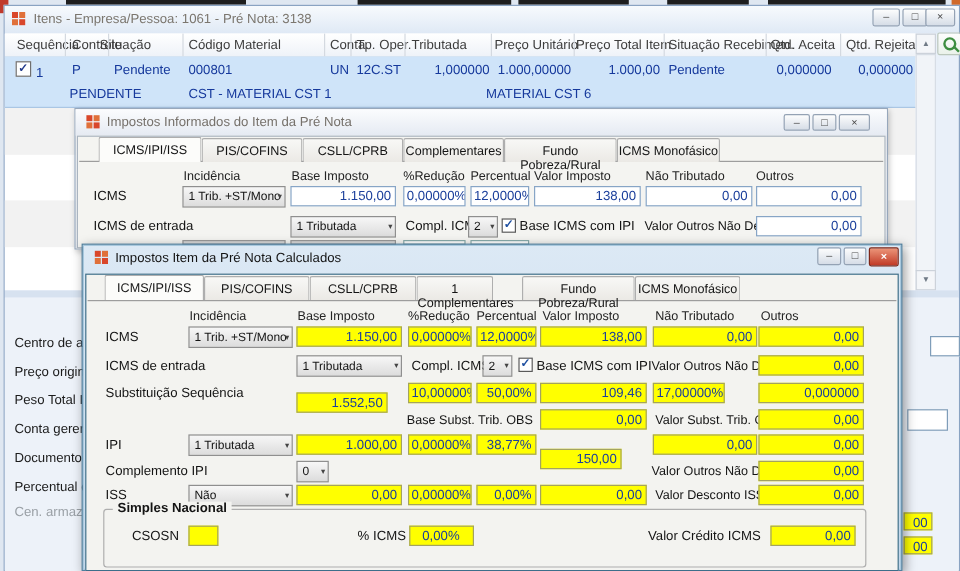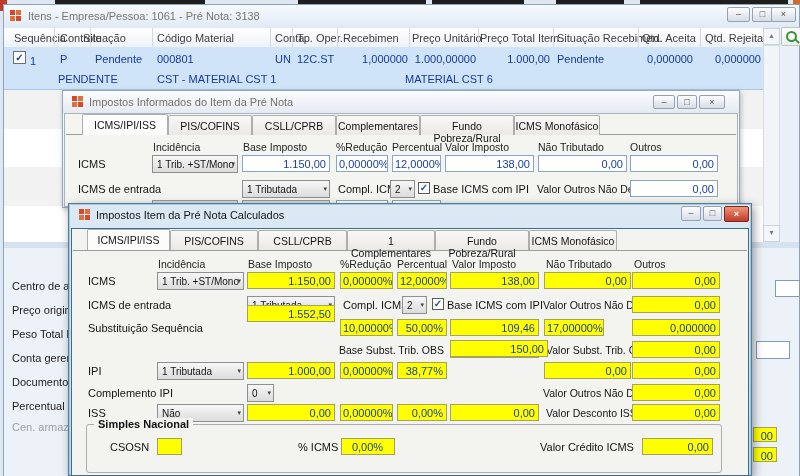--- a/index.html
+++ b/index.html
@@ -79,21 +79,21 @@
 <div class="abs" style="left:4px;top:89px;width:759px;height:40px;background:#f2f2f2;z-index:1"></div>
 <div class="abs" style="left:4px;top:167px;width:759px;height:39px;background:#f2f2f2;z-index:1"></div>
 
 <div class="abs" style="left:4px;top:28px;width:759px;height:19px;background:linear-gradient(#ffffff,#eef2f8);border-bottom:1px solid #ccd4df;z-index:1"></div>
 <span class="gh" style="left:14px;top:32px;z-index:1">Sequência</span>
 <span class="gh" style="left:60px;top:32px;z-index:1">Controle</span>
 <span class="gh" style="left:83px;top:32px;z-index:1">Situação</span>
 <span class="gh" style="left:157px;top:32px;z-index:1">Código Material</span>
 <span class="gh" style="left:275px;top:32px;z-index:1">Conta.</span>
 <span class="gh" style="left:297px;top:32px;z-index:1">Tp. Oper.</span>
-<span class="gh" style="left:343px;top:32px;z-index:1">Recebimen</span>
+<span class="gh" style="left:343px;top:32px;z-index:1">Tributada</span>
 <span class="gh" style="left:412px;top:32px;z-index:1">Preço Unitário</span>
 <span class="gh" style="left:480px;top:32px;z-index:1">Preço Total Item</span>
 <span class="gh" style="left:557px;top:32px;z-index:1">Situação Recebimen.</span>
 <span class="gh" style="left:642px;top:32px;z-index:1">Qtd. Aceita</span>
 <span class="gh" style="left:705px;top:32px;z-index:1">Qtd. Rejeitada</span>
 <div class="vs" style="left:54px;top:28px;height:19px;z-index:1"></div>
 <div class="vs" style="left:90px;top:28px;height:19px;z-index:1"></div>
 <div class="vs" style="left:152px;top:28px;height:19px;z-index:1"></div>
 <div class="vs" style="left:270px;top:28px;height:19px;z-index:1"></div>
 <div class="vs" style="left:292px;top:28px;height:19px;z-index:1"></div>
@@ -215,21 +215,21 @@
 <div class="tbtn" style="left:703px;top:206px;width:19px;height:15px;z-index:20">
   <span>□</span></div>
 <div class="tbtn red" style="left:724px;top:206px;width:25px;height:16px;line-height:14px;z-index:20">
   <span>×</span></div>
 <div class="abs" style="left:71px;top:228px;width:678px;height:248px;background:#f3f3f0;border:1px solid #3c6e8a;box-sizing:border-box;z-index:20"></div>
 
 <div class="tline" style="left:73px;top:250px;width:674px;z-index:20"></div>
 <div class="tab on" style="left:87px;top:229px;width:83px;height:21px;z-index:22">ICMS/IPI/ISS</div>
 <div class="tab" style="left:170px;top:230px;width:88px;z-index:21">PIS/COFINS</div>
 <div class="tab" style="left:258px;top:230px;width:89px;z-index:21">CSLL/CPRB</div>
-<div class="tab" style="left:347px;top:230px;width:88px;z-index:21">1 Complementares</div>
+<div class="tab" style="left:347px;top:230px;width:64px;z-index:21">1 Complementares</div>
 <div class="tab" style="left:435px;top:230px;width:94px;z-index:21">Fundo Pobreza/Rural</div>
 <div class="tab" style="left:529px;top:230px;width:88px;z-index:21">ICMS Monofásico</div>
 
 <span class="fh" style="left:158px;top:258px;z-index:20">Incidência</span>
 <span class="fh" style="left:248px;top:258px;z-index:20">Base Imposto</span>
 <span class="fh" style="left:340px;top:258px;z-index:20">%Redução</span>
 <span class="fh" style="left:397px;top:258px;z-index:20">Percentual</span>
 <span class="fh" style="left:452px;top:258px;z-index:20">Valor Imposto</span>
 <span class="fh" style="left:546px;top:258px;z-index:20">Não Tributado</span>
 <span class="fh" style="left:634px;top:258px;z-index:20">Outros</span>
@@ -253,40 +253,40 @@
 <div class="dd" style="left:402px;top:296px;width:25px;z-index:20">
   <span>2</span>
   <span class="ddarrow">▾</span></div>
 <span class="fcb" style="left:432px;top:298px;z-index:20">
   <span>✓</span></span>
 <span class="lb" style="left:447px;top:299px;z-index:20">Base ICMS com IPI</span>
 <span class="lb" style="left:543px;top:299px;font-size:10.5px;z-index:20">Valor Outros Não Destacado</span>
 <div class="fld" style="left:632px;top:296px;width:88px;z-index:20">0,00</div>
 
 <span class="lb" style="left:88px;top:322px;z-index:20">Substituição Sequência</span>
-<div class="fld" style="left:247px;top:305px;width:88px;z-index:20">1.552,50</div>
+<div class="fld" style="left:247px;top:327px;width:76px;z-index:20">1.552,50</div>
 <div class="fld" style="left:340px;top:319px;width:53px;z-index:20">10,00000%</div>
 <div class="fld" style="left:397px;top:319px;width:50px;z-index:20">50,00%</div>
 <div class="fld" style="left:450px;top:319px;width:89px;z-index:20">109,46</div>
 <div class="fld" style="left:544px;top:319px;width:60px;z-index:20">17,00000%</div>
 <div class="fld" style="left:632px;top:319px;width:88px;z-index:20">0,000000</div>
 
 <span class="lb" style="left:339px;top:344px;font-size:10.5px;z-index:20">Base Subst. Trib. OBS</span>
 <div class="fld" style="left:450px;top:341px;width:89px;z-index:20">0,00</div>
 <span class="lb" style="left:546px;top:344px;font-size:10.5px;z-index:20">Valor Subst. Trib. OBS</span>
 <div class="fld" style="left:632px;top:341px;width:88px;z-index:20">0,00</div>
 
 <span class="lb" style="left:88px;top:365px;z-index:20">IPI</span>
 <div class="dd" style="left:157px;top:362px;width:87px;z-index:20">
   <span>1 Tributada</span>
   <span class="ddarrow">▾</span></div>
 <div class="fld" style="left:247px;top:362px;width:88px;z-index:20">1.000,00</div>
 <div class="fld" style="left:340px;top:362px;width:53px;z-index:20">0,00000%</div>
 <div class="fld" style="left:397px;top:362px;width:50px;z-index:20">38,77%</div>
-<div class="fld" style="left:450px;top:340px;width:98px;z-index:20">150,00</div>
+<div class="fld" style="left:450px;top:374px;width:68px;z-index:20">150,00</div>
 <div class="fld" style="left:544px;top:362px;width:87px;z-index:20">0,00</div>
 <div class="fld" style="left:632px;top:362px;width:88px;z-index:20">0,00</div>
 
 <span class="lb" style="left:88px;top:387px;z-index:20">Complemento IPI</span>
 <div class="dd" style="left:247px;top:384px;width:27px;z-index:20">
   <span>0</span>
   <span class="ddarrow">▾</span></div>
 <span class="lb" style="left:543px;top:387px;font-size:10.5px;z-index:20">Valor Outros Não Destacado</span>
 <div class="fld" style="left:632px;top:384px;width:88px;z-index:20">0,00</div>
 

